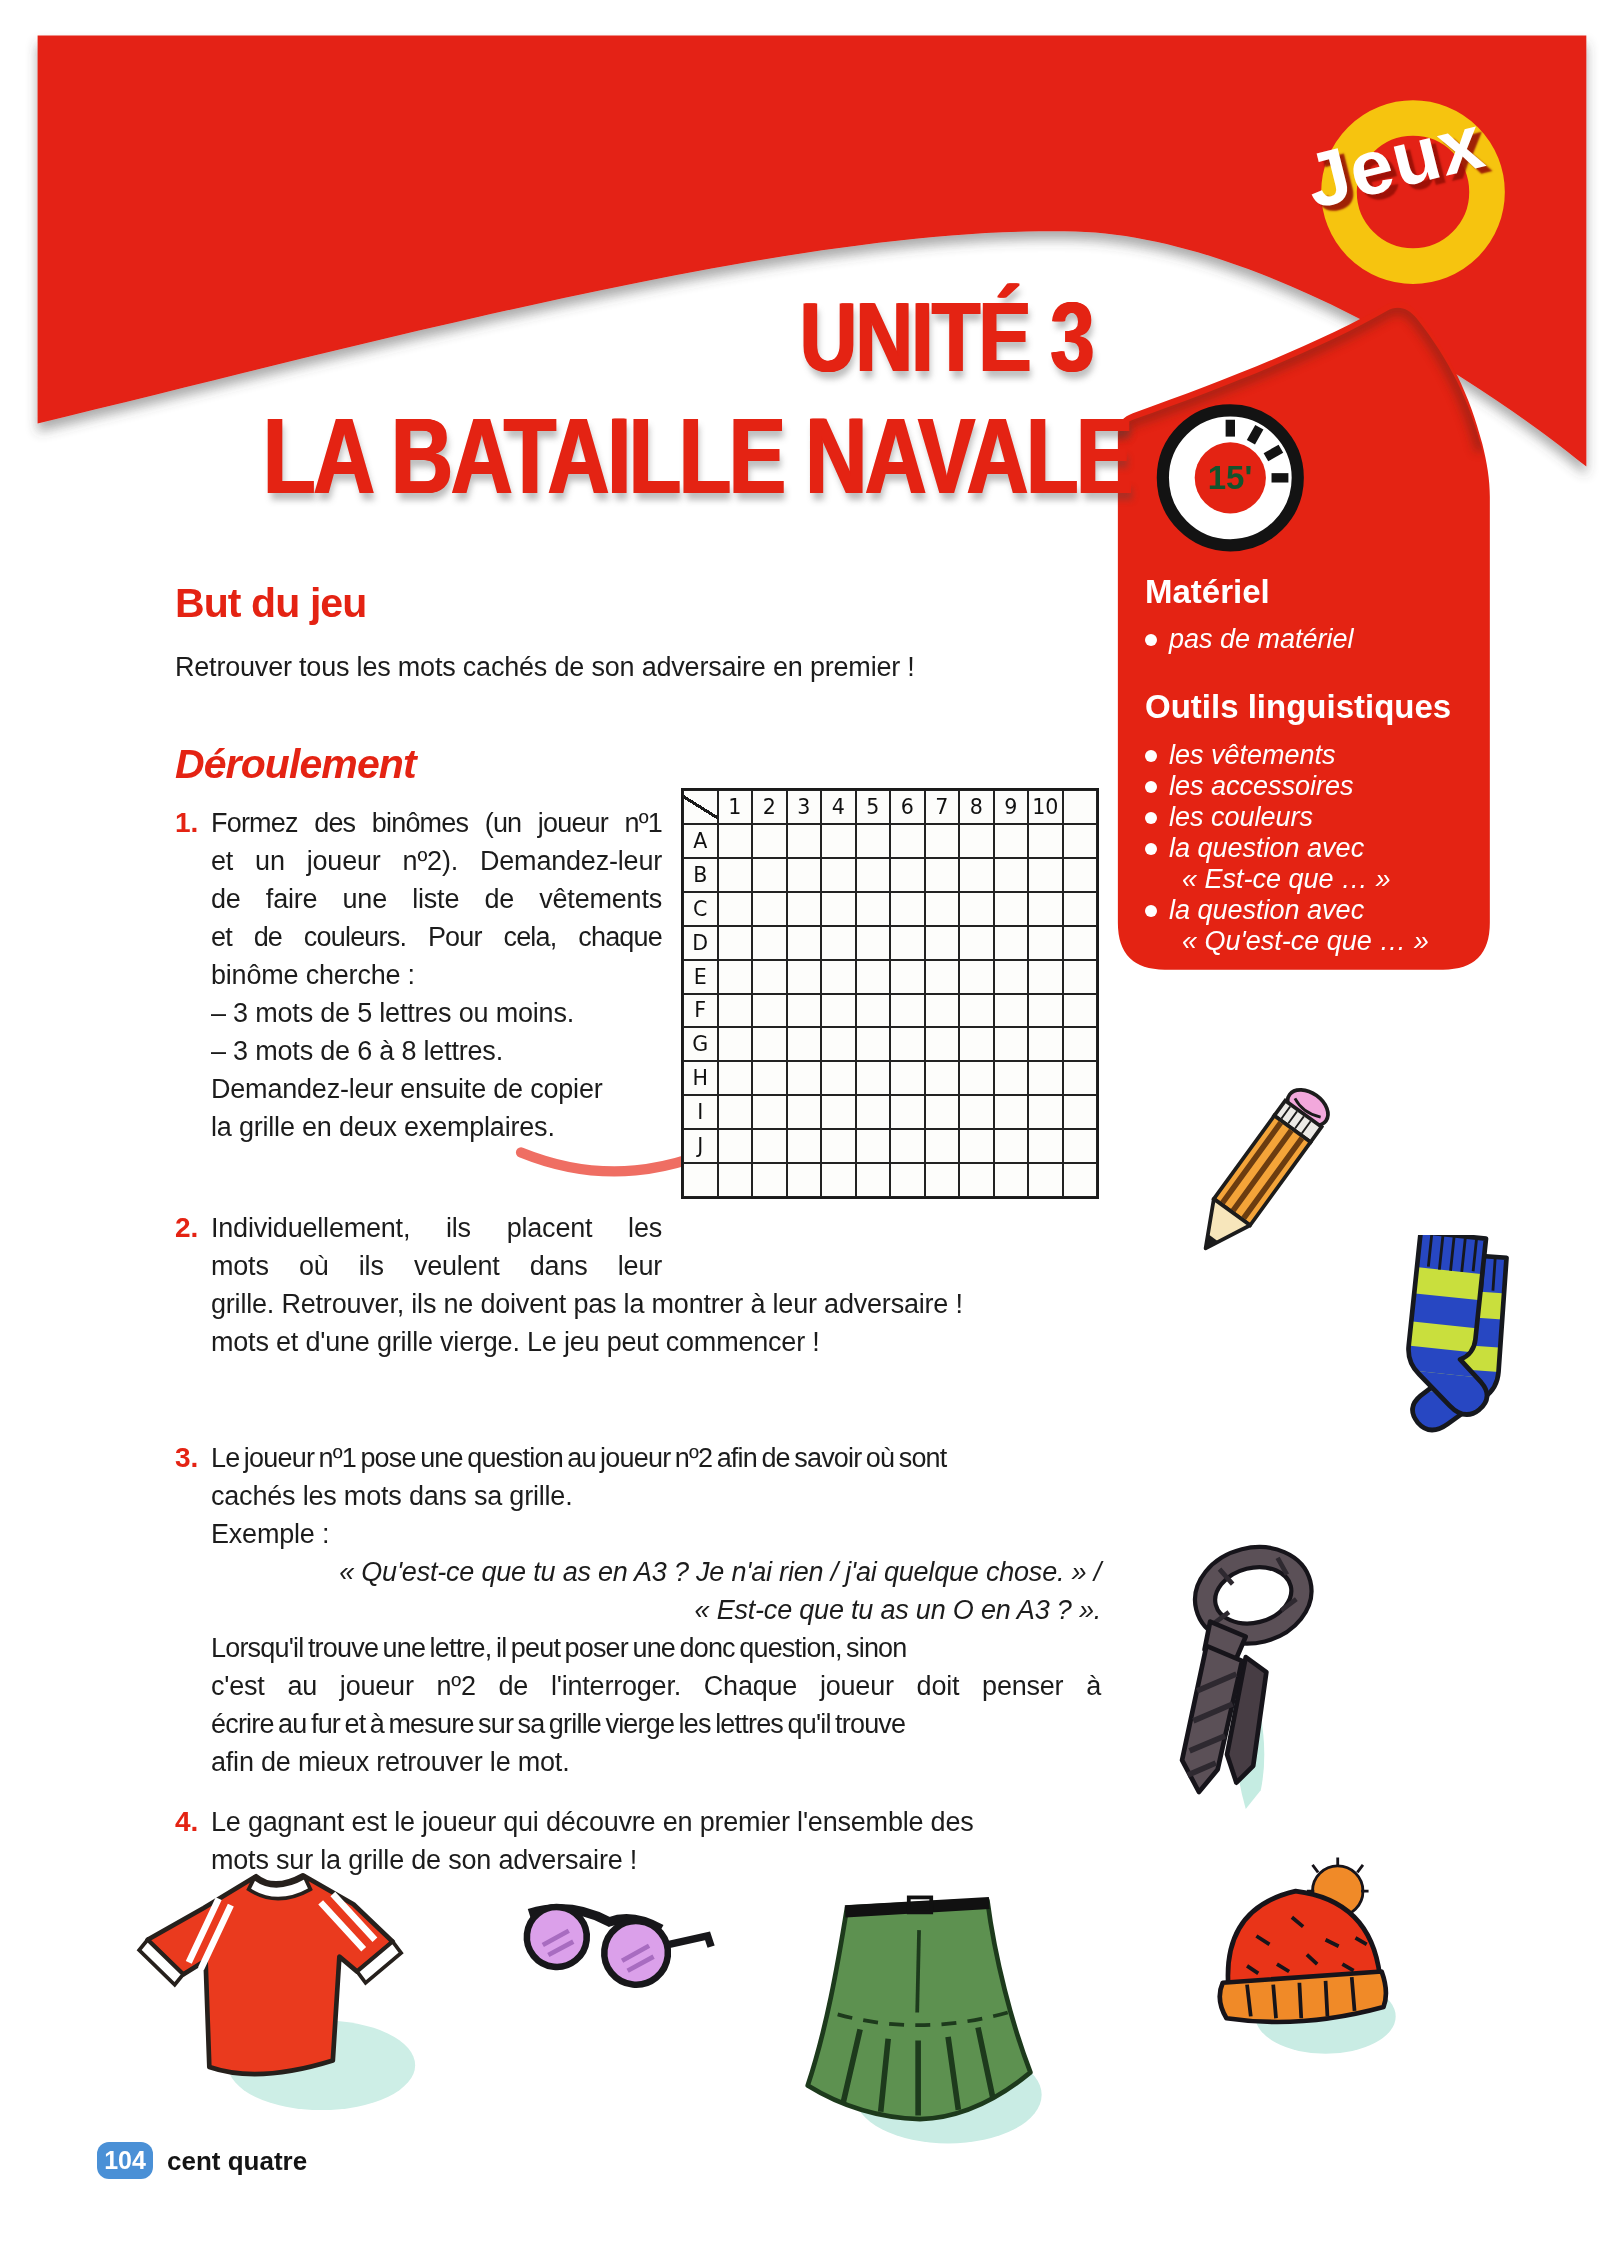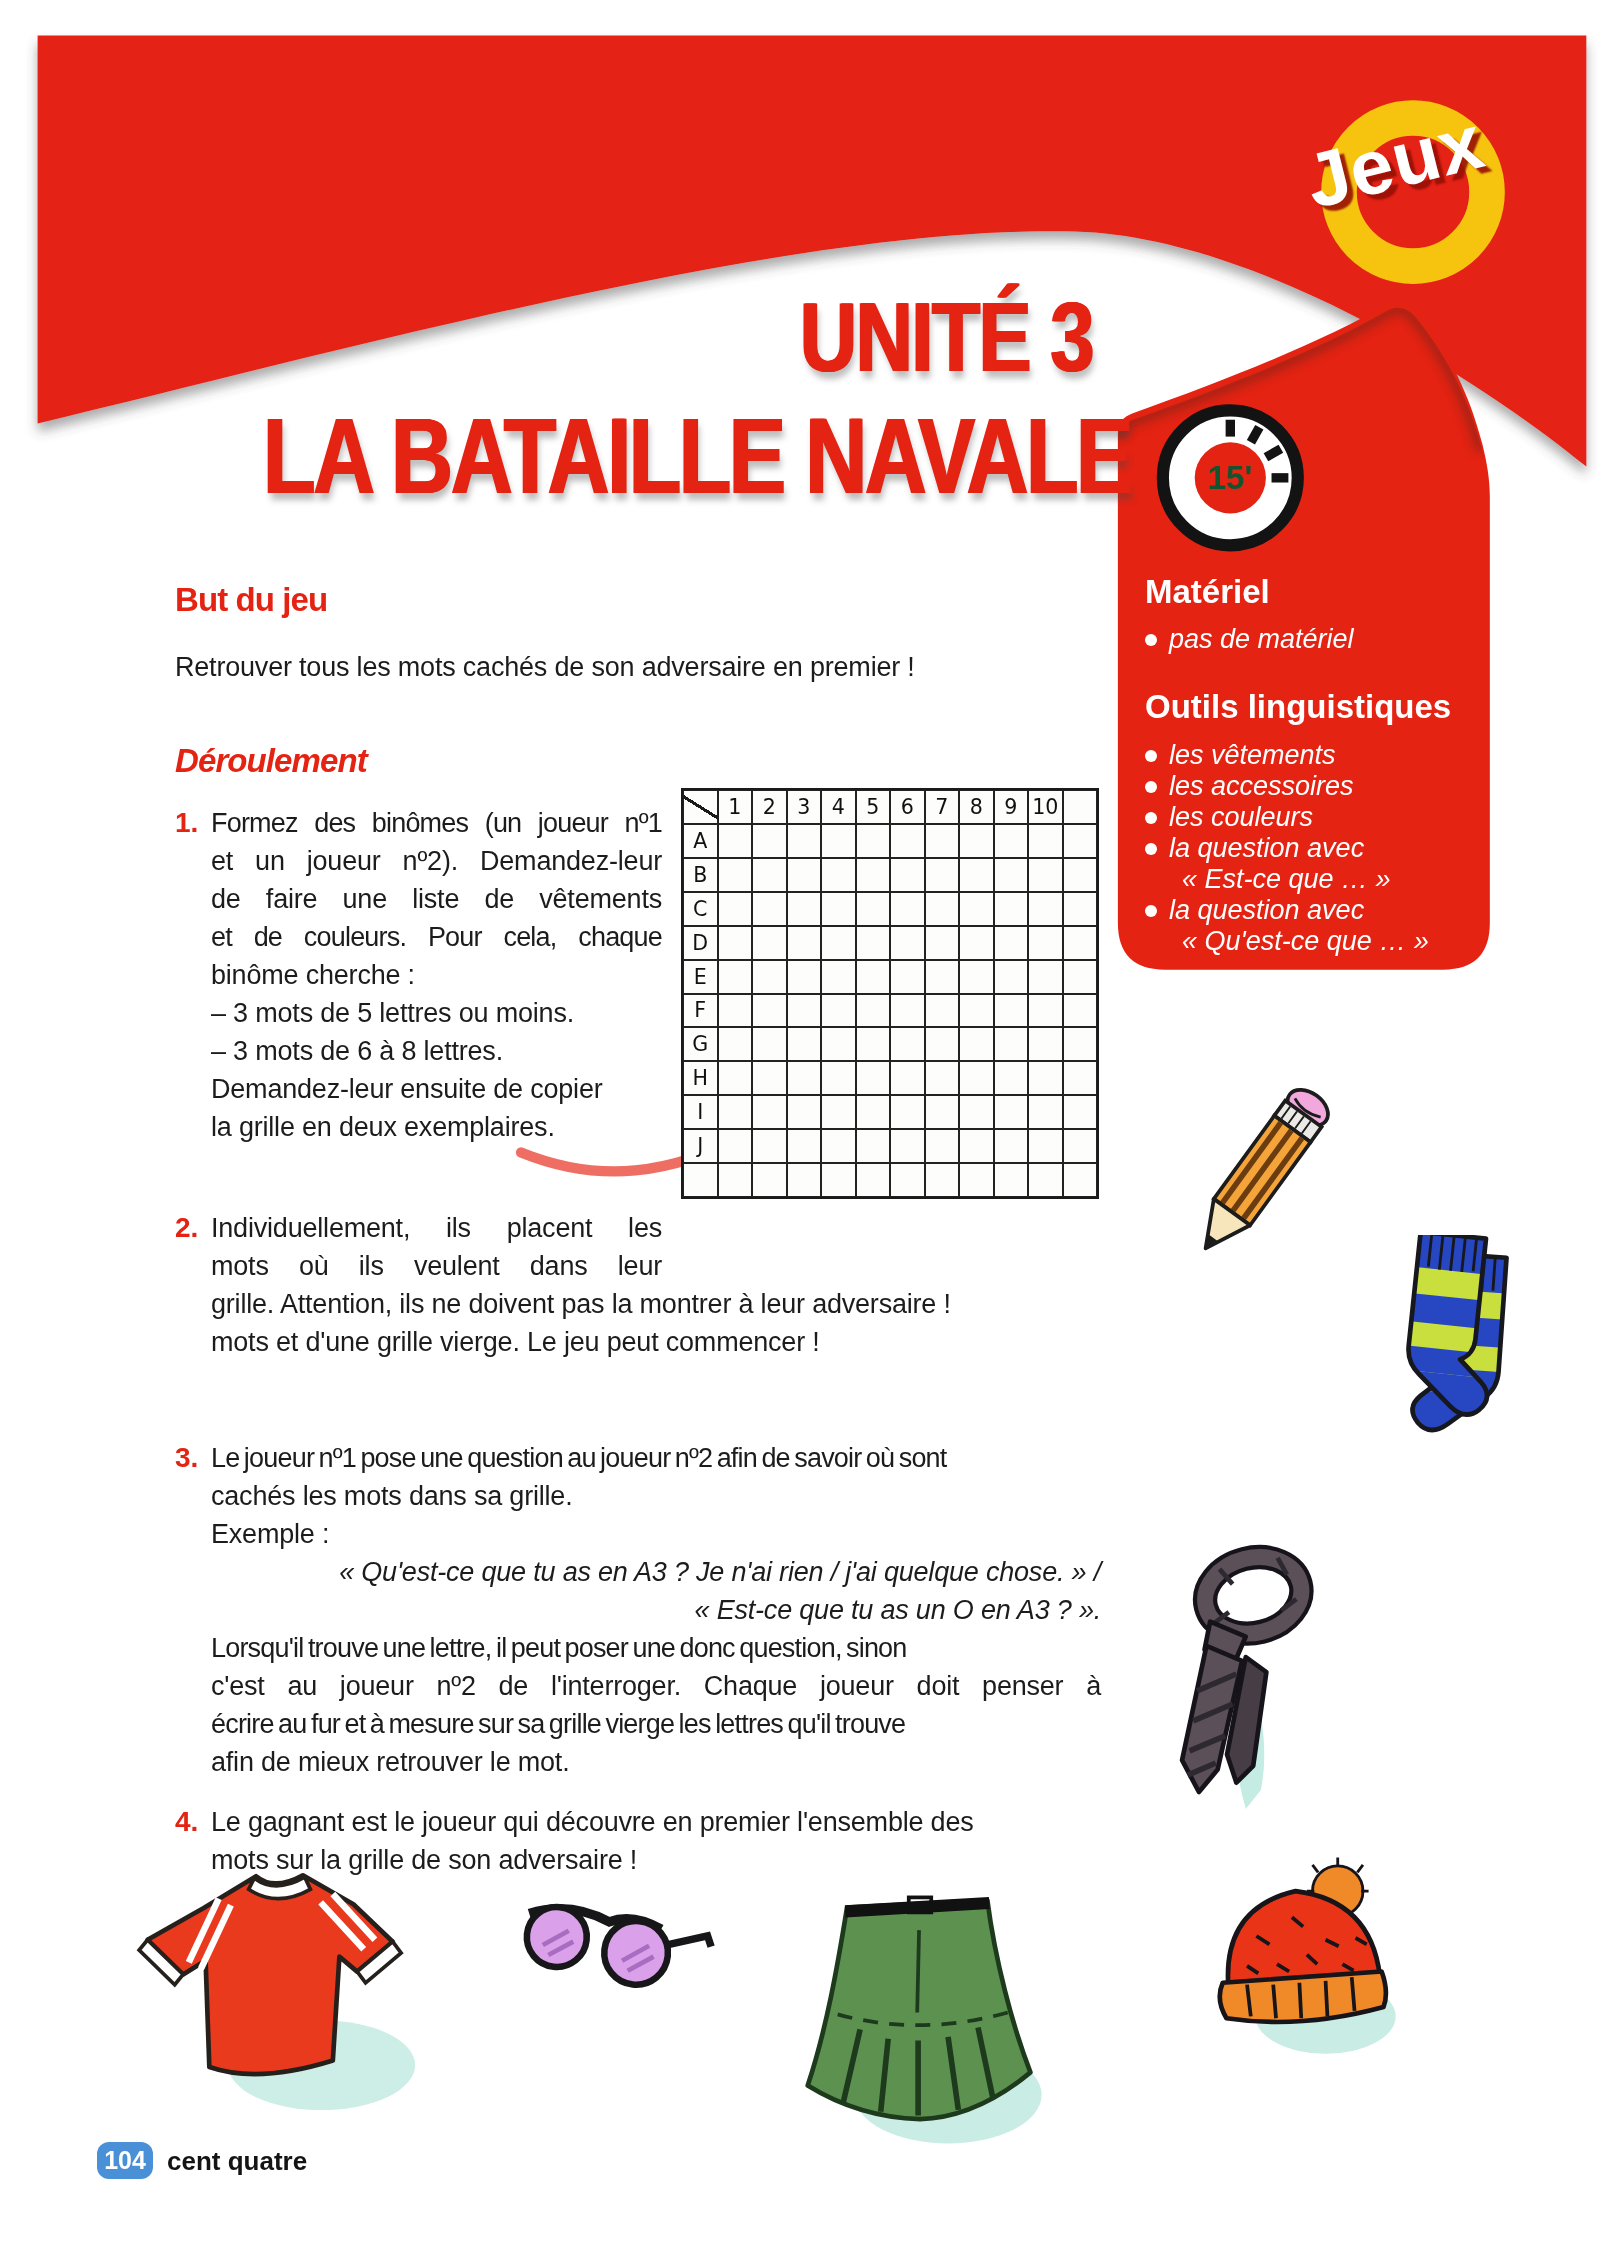--- a/index.html
+++ b/index.html
@@ -21,21 +21,21 @@
   .timer-text{left:1185px;top:458px;width:90px;text-align:center;font-size:33px;line-height:39px;
         font-weight:700;color:#14532d;}
   
   .sb-h{color:#fff;font-weight:700;font-size:33px;line-height:37px;}
   .sb-item{color:#fff;font-style:italic;font-size:27px;line-height:31px;white-space:nowrap;}
   .sb-row{position:absolute;left:1145px;}
   .dot{display:inline-block;width:12px;height:12px;border-radius:50%;background:#fff;
        margin-right:12px;vertical-align:1.9px;}
   .cont{padding-left:37px;}
   
-  .h2{color:#e42313;font-weight:700;font-size:33px;letter-spacing:-0.9px;line-height:1;}
+  .h2{color:#e42313;font-weight:700;font-size:41px;letter-spacing:-0.9px;line-height:1;}
   .body-line{font-size:27px;line-height:38px;letter-spacing:-0.2px;white-space:nowrap;}
   .step{position:absolute;left:175px;}
   .stepnum{position:absolute;left:0;top:0;color:#e42313;font-weight:700;font-size:28px;line-height:38px;}
   .ln{box-sizing:border-box;padding-left:36px;font-size:27px;line-height:38px;
       letter-spacing:-0.2px;white-space:nowrap;}
   .ln.n{width:487px;}
   .ln.w{width:926px;}
   .ln.j{white-space:normal;text-align:justify;text-align-last:justify;word-spacing:-0.9px;}
   .ln.it{font-style:italic;text-align:right;}
   .ln.tight{letter-spacing:-0.8px;word-spacing:-2.3px;}
@@ -272,21 +272,21 @@
       <div class="c"></div>
       <div class="c"></div>
       <div class="c"></div>
       <div class="c"></div>
     </div>
 
   <div class="step" style="top:1209px;">
     <span class="stepnum">2.</span>
     <div class="ln n j">Individuellement, ils placent les</div>
     <div class="ln n j">mots où ils veulent dans leur</div>
-    <div class="ln w">grille. Attention, ils ne doivent pas la montrer à leur adversaire !</div>
+    <div class="ln w">grille. Retrouver, ils ne doivent pas la montrer à leur adversaire !</div>
     <div class="ln w">mots et d'une grille vierge. Le jeu peut commencer !</div>
   </div>
 
   <div class="step" style="top:1439px;">
     <span class="stepnum">3.</span>
     <div class="ln w tight">Le joueur nº1 pose une question au joueur nº2 afin de savoir où sont</div>
     <div class="ln w">cachés les mots dans sa grille.</div>
     <div class="ln w">Exemple :</div>
     <div class="ln w it">« Qu'est-ce que tu as en A3 ? Je n'ai rien / j'ai quelque chose. » /</div>
     <div class="ln w it">« Est-ce que tu as un O en A3 ? ».</div>

